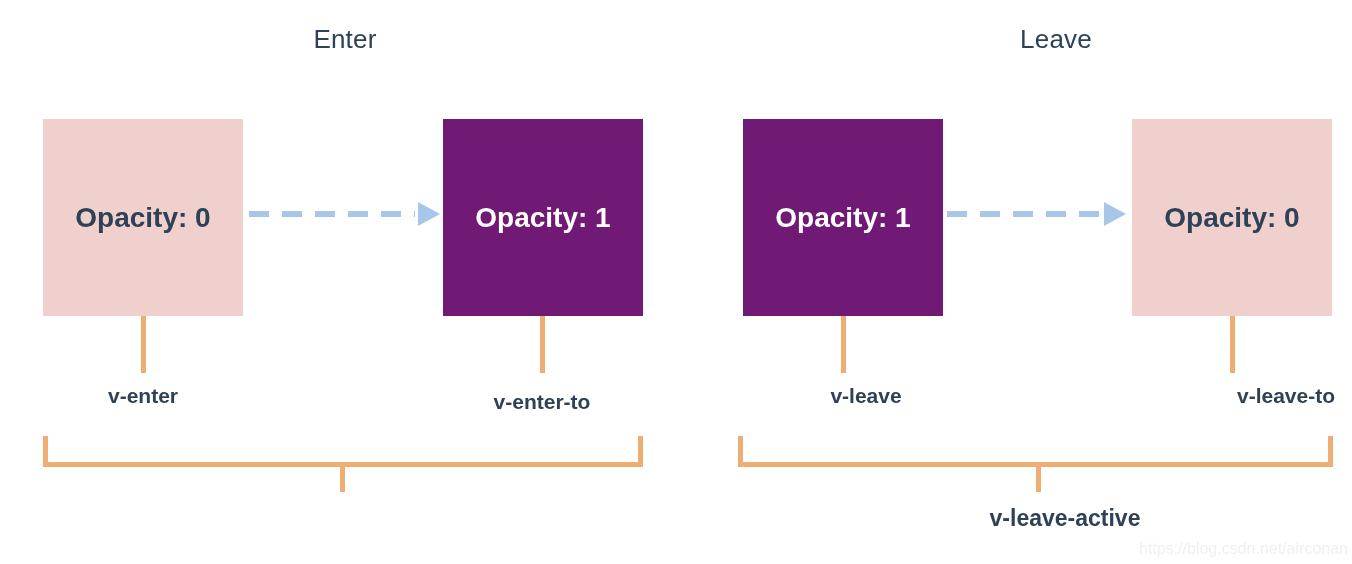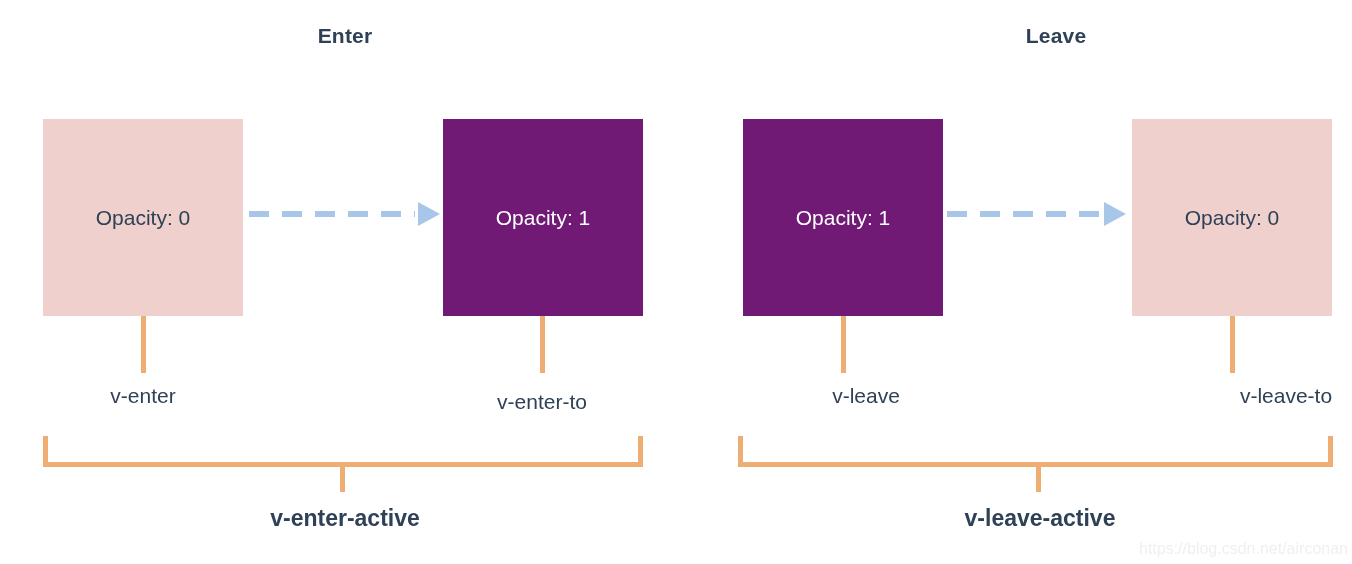--- a/index.html
+++ b/index.html
@@ -15,43 +15,43 @@
     width: 1352px;
     height: 564px;
     background: #ffffff;
     overflow: hidden;
   }
 
   
   .panel-title {
     position: absolute;
     top: 24px;
-    font-size: 21px;
-    font-weight: bold;
+    font-size: 26px;
+    font-weight: normal;
     color: #2f4156;
     letter-spacing: 0.2px;
     white-space: nowrap;
     transform: translateX(-50%);
   }
 
   
   .state-box {
     position: absolute;
     top: 119px;
     width: 200px;
     height: 197px;
     display: flex;
     align-items: center;
     justify-content: center;
   }
   .state-box.pale { background: #efd0cd; }
   .state-box.solid { background: #701a75; }
   .state-label {
-    font-size: 21px;
-    font-weight: normal;
+    font-size: 28px;
+    font-weight: bold;
     white-space: nowrap;
   }
   .state-box.pale .state-label { color: #2f4156; }
   .state-box.solid .state-label { color: #ffffff; }
 
   
   .arrow {
     position: absolute;
     top: 210px;
     height: 8px;
@@ -81,21 +81,21 @@
   .stem {
     position: absolute;
     width: 5px;
     background: #eeae73;
   }
 
   
   .class-label {
     position: absolute;
     font-size: 21px;
-    font-weight: normal;
+    font-weight: bold;
     color: #2f4156;
     white-space: nowrap;
     transform: translateX(-50%);
   }
 
   
   .bracket {
     position: absolute;
     top: 436px;
     height: 31px;
@@ -152,21 +152,20 @@
   </div>
 
   <div class="stem" style="left:141px; top:316px; height:57px;"></div>
   <div class="stem" style="left:540px; top:316px; height:57px;"></div>
 
   <div class="class-label" style="left:143px; top:384px;">v-enter</div>
   <div class="class-label" style="left:542px; top:384px;margin-top:6px;">v-enter-to</div>
 
   <div class="bracket" style="left:43px; width:600px;"></div>
   <div class="bracket-stem" style="left:340px;"></div>
-  <div class="bracket-label" style="left:345px;">v-enter-active</div>
 
   <div class="panel-title" style="left:1056px;">Leave</div>
 
   <div class="state-box solid" style="left:743px;">
     <span class="state-label">Opacity: 1</span>
   </div>
 
   <div class="arrow" style="left:947px; width:180px;">
     <div class="shaft" style="width:154px;"></div>
     <div class="head" style="left:157px;"></div>
@@ -177,17 +176,17 @@
   </div>
 
   <div class="stem" style="left:841px; top:316px; height:57px;"></div>
   <div class="stem" style="left:1230px; top:316px; height:57px;"></div>
 
   <div class="class-label" style="left:866px; top:384px;">v-leave</div>
   <div class="class-label" style="left:1286px; top:384px;">v-leave-to</div>
 
   <div class="bracket" style="left:738px; width:595px;"></div>
   <div class="bracket-stem" style="left:1036px;"></div>
-  <div class="bracket-label" style="left:1040px;">v-leave-active</div>
+  <div class="bracket-label" style="left:1065px;">v-leave-active</div>
 
   <div class="watermark">https://blog.csdn.net/airconan</div>
 
 </div>
 
 </body></html>

